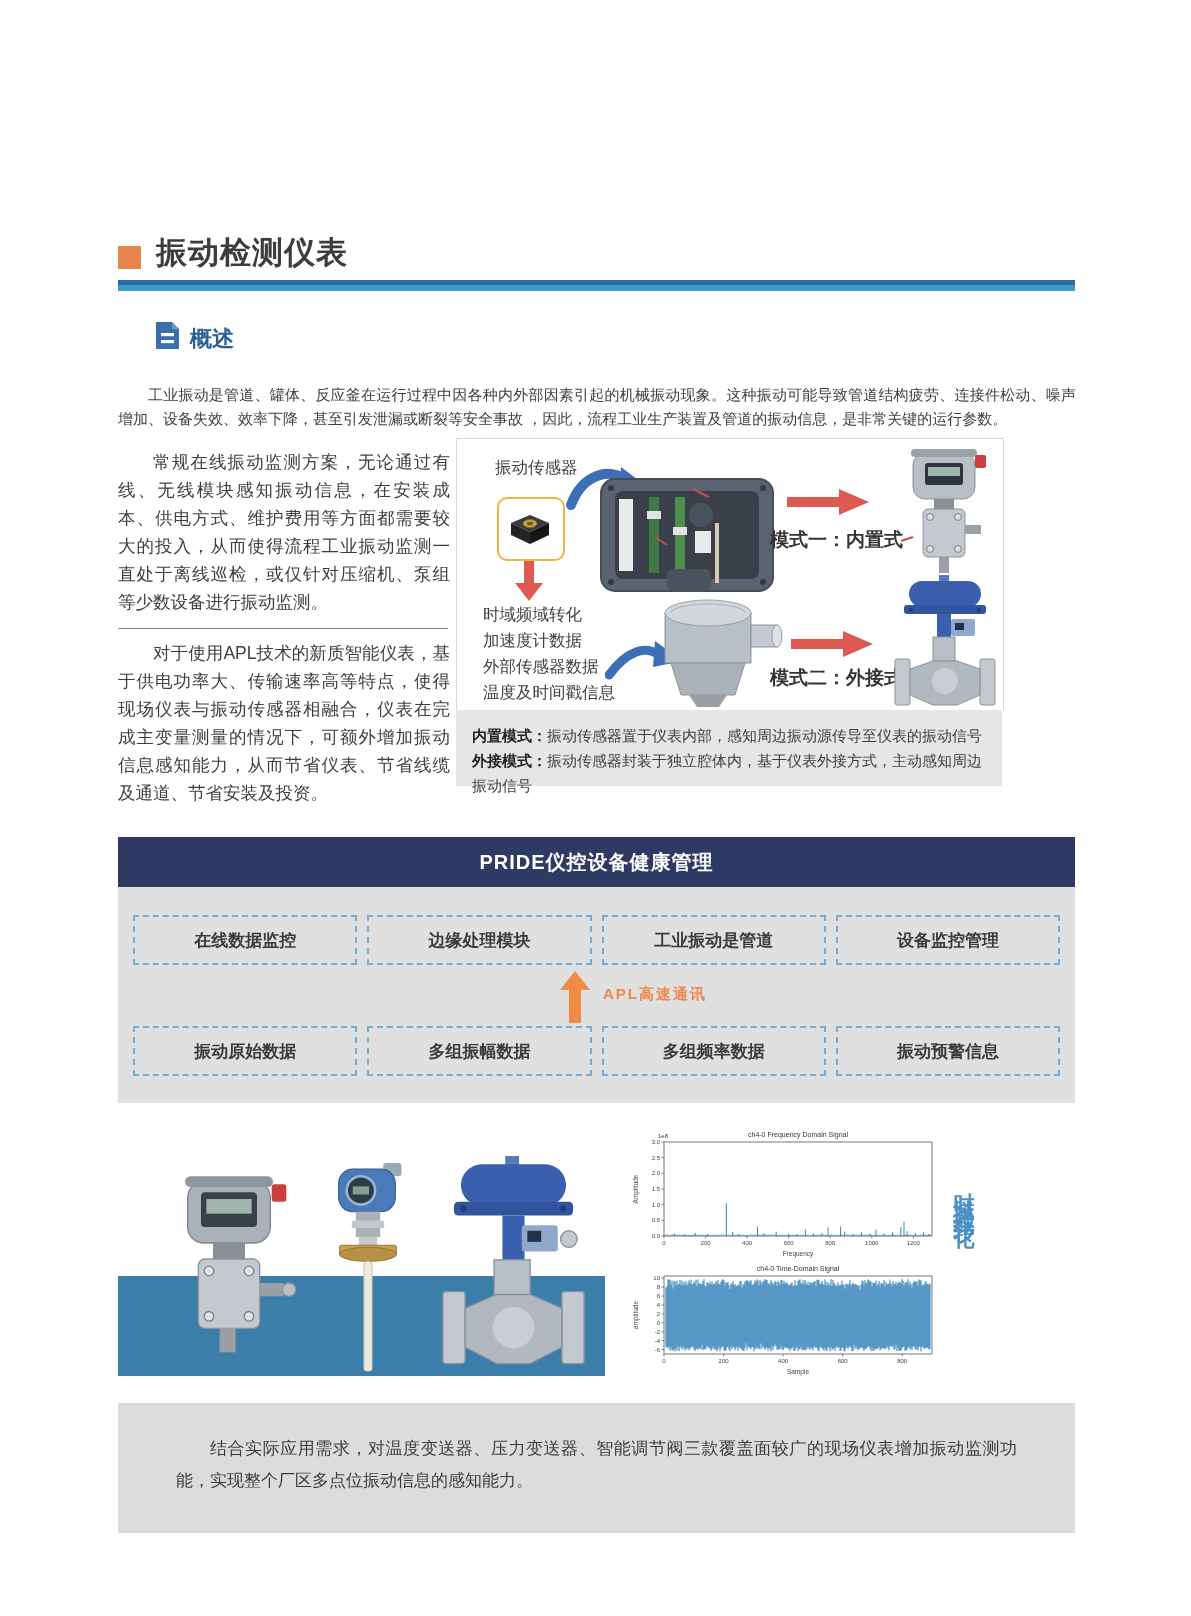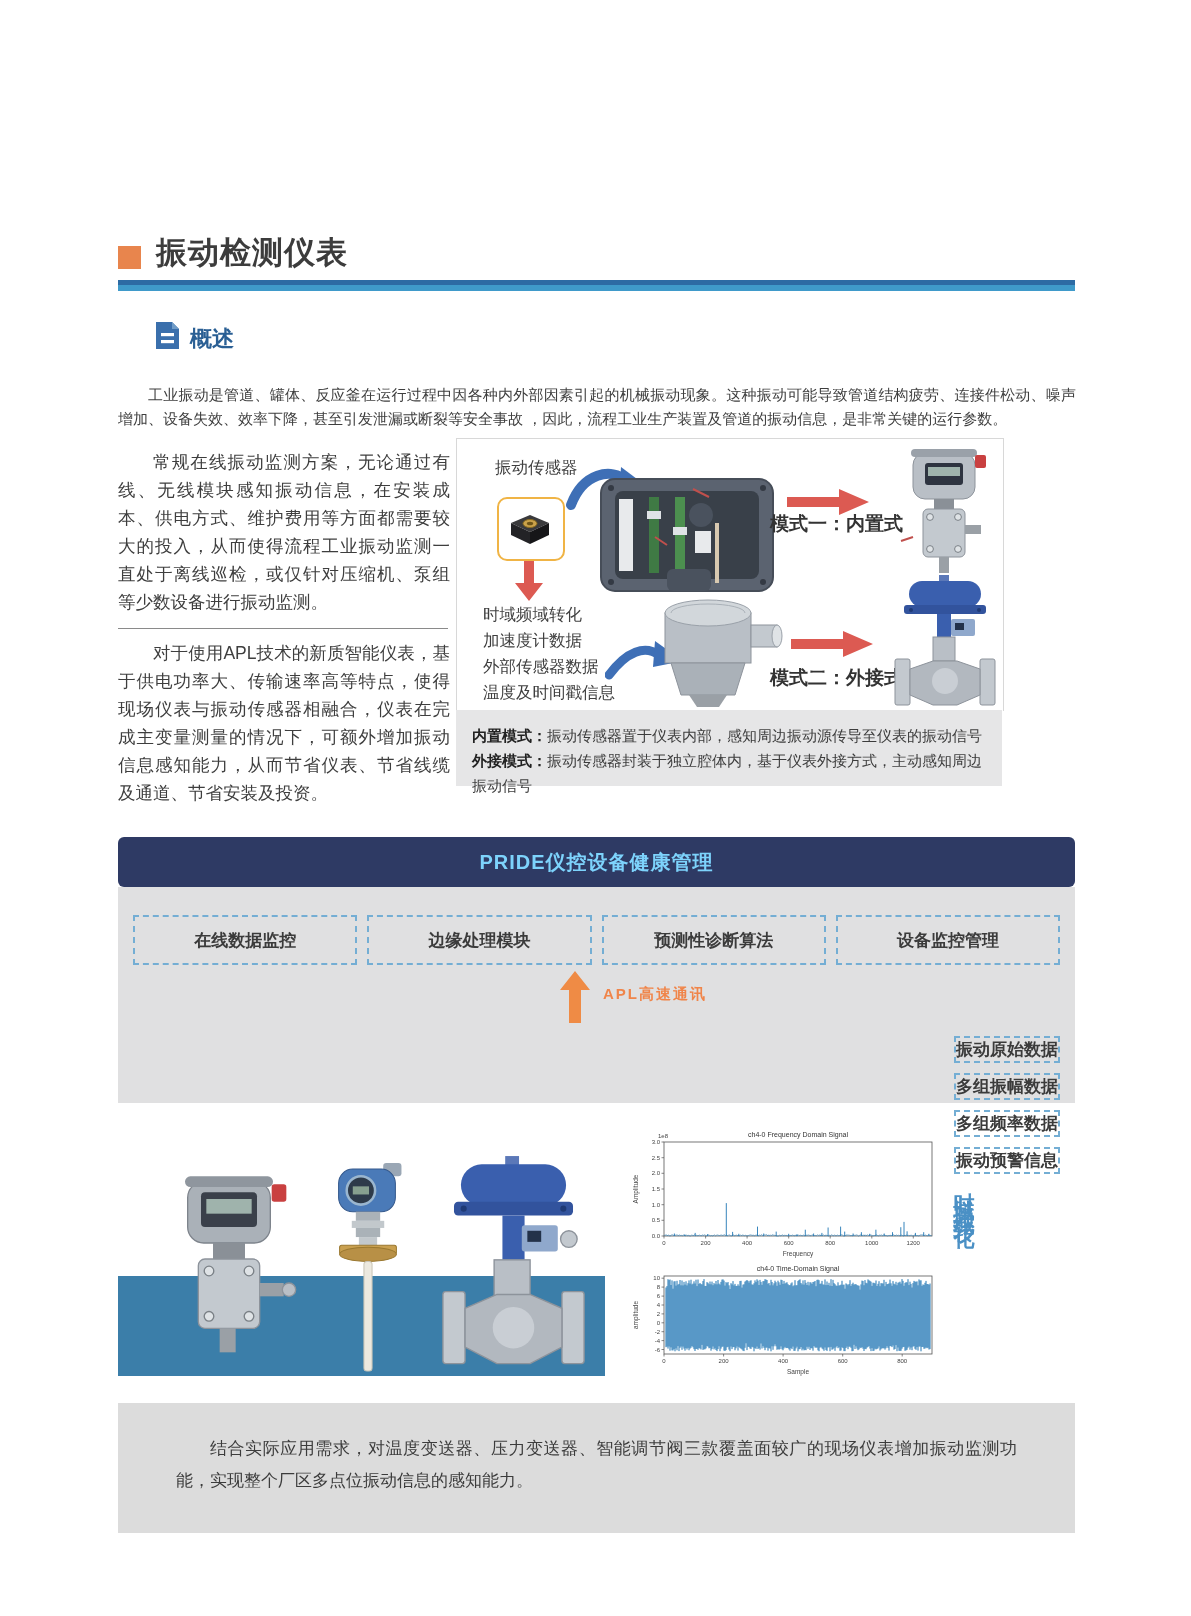--- a/index.html
+++ b/index.html
@@ -22,37 +22,37 @@
   .left-col{position:absolute;left:118px;top:430px;width:332px;}
   .left-col p{margin:0;font-size:17.5px;line-height:28px;text-align:justify;text-indent:2em;color:#3e3e3e;}
   .left-divider{border:none;border-top:1px solid #8a8a8a;margin:12px 0 10px 0;width:330px;}
 
   
   .diagram-panel{position:absolute;left:456px;top:420px;width:546px;height:272px;background:#fff;
                  border:1px solid #d8d8d8;border-bottom:none;}
   .sensor-label{position:absolute;left:38px;top:18px;font-size:16.5px;color:#3f3f3f;}
   .sensor-chip-box{position:absolute;left:40px;top:58px;width:64px;height:60px;border:2px solid #f0b445;border-radius:10px;background:#fff;}
   .mode-label{position:absolute;font-size:19px;font-weight:600;color:#333;}
-  .mode1-label{left:313px;top:72px;}
+  .mode1-label{left:313px;top:88px;}
   .mode2-label{left:313px;top:226px;}
   .data-list{position:absolute;left:26px;top:162px;font-size:16.5px;line-height:26px;color:#3f3f3f;}
   .abs{position:absolute;}
 
   .mode-caption{position:absolute;left:456px;top:692px;width:546px;height:76px;background:#e6e6e7;
                 box-sizing:border-box;padding:13px 16px 2px 16px;font-size:15px;line-height:25px;color:#3c3c3c;}
   .mode-caption b{color:#222;}
 
   
   .pride-panel{position:absolute;left:118px;top:819px;width:957px;height:266px;}
-  .pride-header{height:50px;background:#2e3a64;color:#7dd3fc;font-size:20px;font-weight:bold;
-                display:flex;align-items:center;justify-content:center;letter-spacing:1px;border-radius:6px;}
+  .pride-header{height:50px;background:#2e3a64;color:#ffffff;font-size:20px;font-weight:bold;
+                display:flex;align-items:center;justify-content:center;letter-spacing:1px;}
   .pride-body{position:relative;height:216px;background:#e0e0e1;}
   .pride-row{position:absolute;left:15px;right:15px;display:flex;gap:10px;align-items:flex-end;}
   .pride-row1{top:28px;}
-  .pride-row2{top:149px;flex-direction:column;}
+  .pride-row2{top:139px;}
   .pride-box{flex:1;height:46px;border:2px dashed #74aed4;display:flex;align-items:center;justify-content:center;
              font-size:17px;font-weight:bold;color:#3b3b3b;}
   .apl-arrow{position:absolute;left:442px;top:84px;}
   .apl-label{position:absolute;left:485px;top:98px;font-size:15px;font-weight:bold;color:#f0854a;letter-spacing:2px;}
 
   
   .instruments-wrap{position:absolute;left:118px;top:1095px;width:487px;height:265px;}
   .steel-band{position:absolute;left:0;top:163px;width:487px;height:100px;background:#3b7ea9;}
   .chart-box{position:absolute;background:#fff;}
   .freq-chart{left:630px;top:1108px;}
@@ -201,21 +201,21 @@
     <div><b>内置模式：</b><span>振动传感器置于仪表内部，感知周边振动源传导至仪表的振动信号</span></div>
     <div><b>外接模式：</b><span>振动传感器封装于独立腔体内，基于仪表外接方式，主动感知周边振动信号</span></div>
   </div>
 
   <div class="pride-panel">
     <div class="pride-header">PRIDE仪控设备健康管理</div>
     <div class="pride-body">
       <div class="pride-row pride-row1">
         <div class="pride-box">在线数据监控</div>
         <div class="pride-box">边缘处理模块</div>
-        <div class="pride-box">预测性诊断算法</div>
+        <div class="pride-box">工业振动是管道</div>
         <div class="pride-box">设备监控管理</div>
       </div>
       <svg class="apl-arrow" width="30" height="52" viewBox="0 0 30 52">
         <polygon points="15,0 30,19 21,19 21,52 9,52 9,19 0,19" fill="#ef8b45"></polygon>
       </svg>
       <div class="apl-label">APL高速通讯</div>
       <div class="pride-row pride-row2">
         <div class="pride-box">振动原始数据</div>
         <div class="pride-box">多组振幅数据</div>
         <div class="pride-box">多组频率数据</div>

